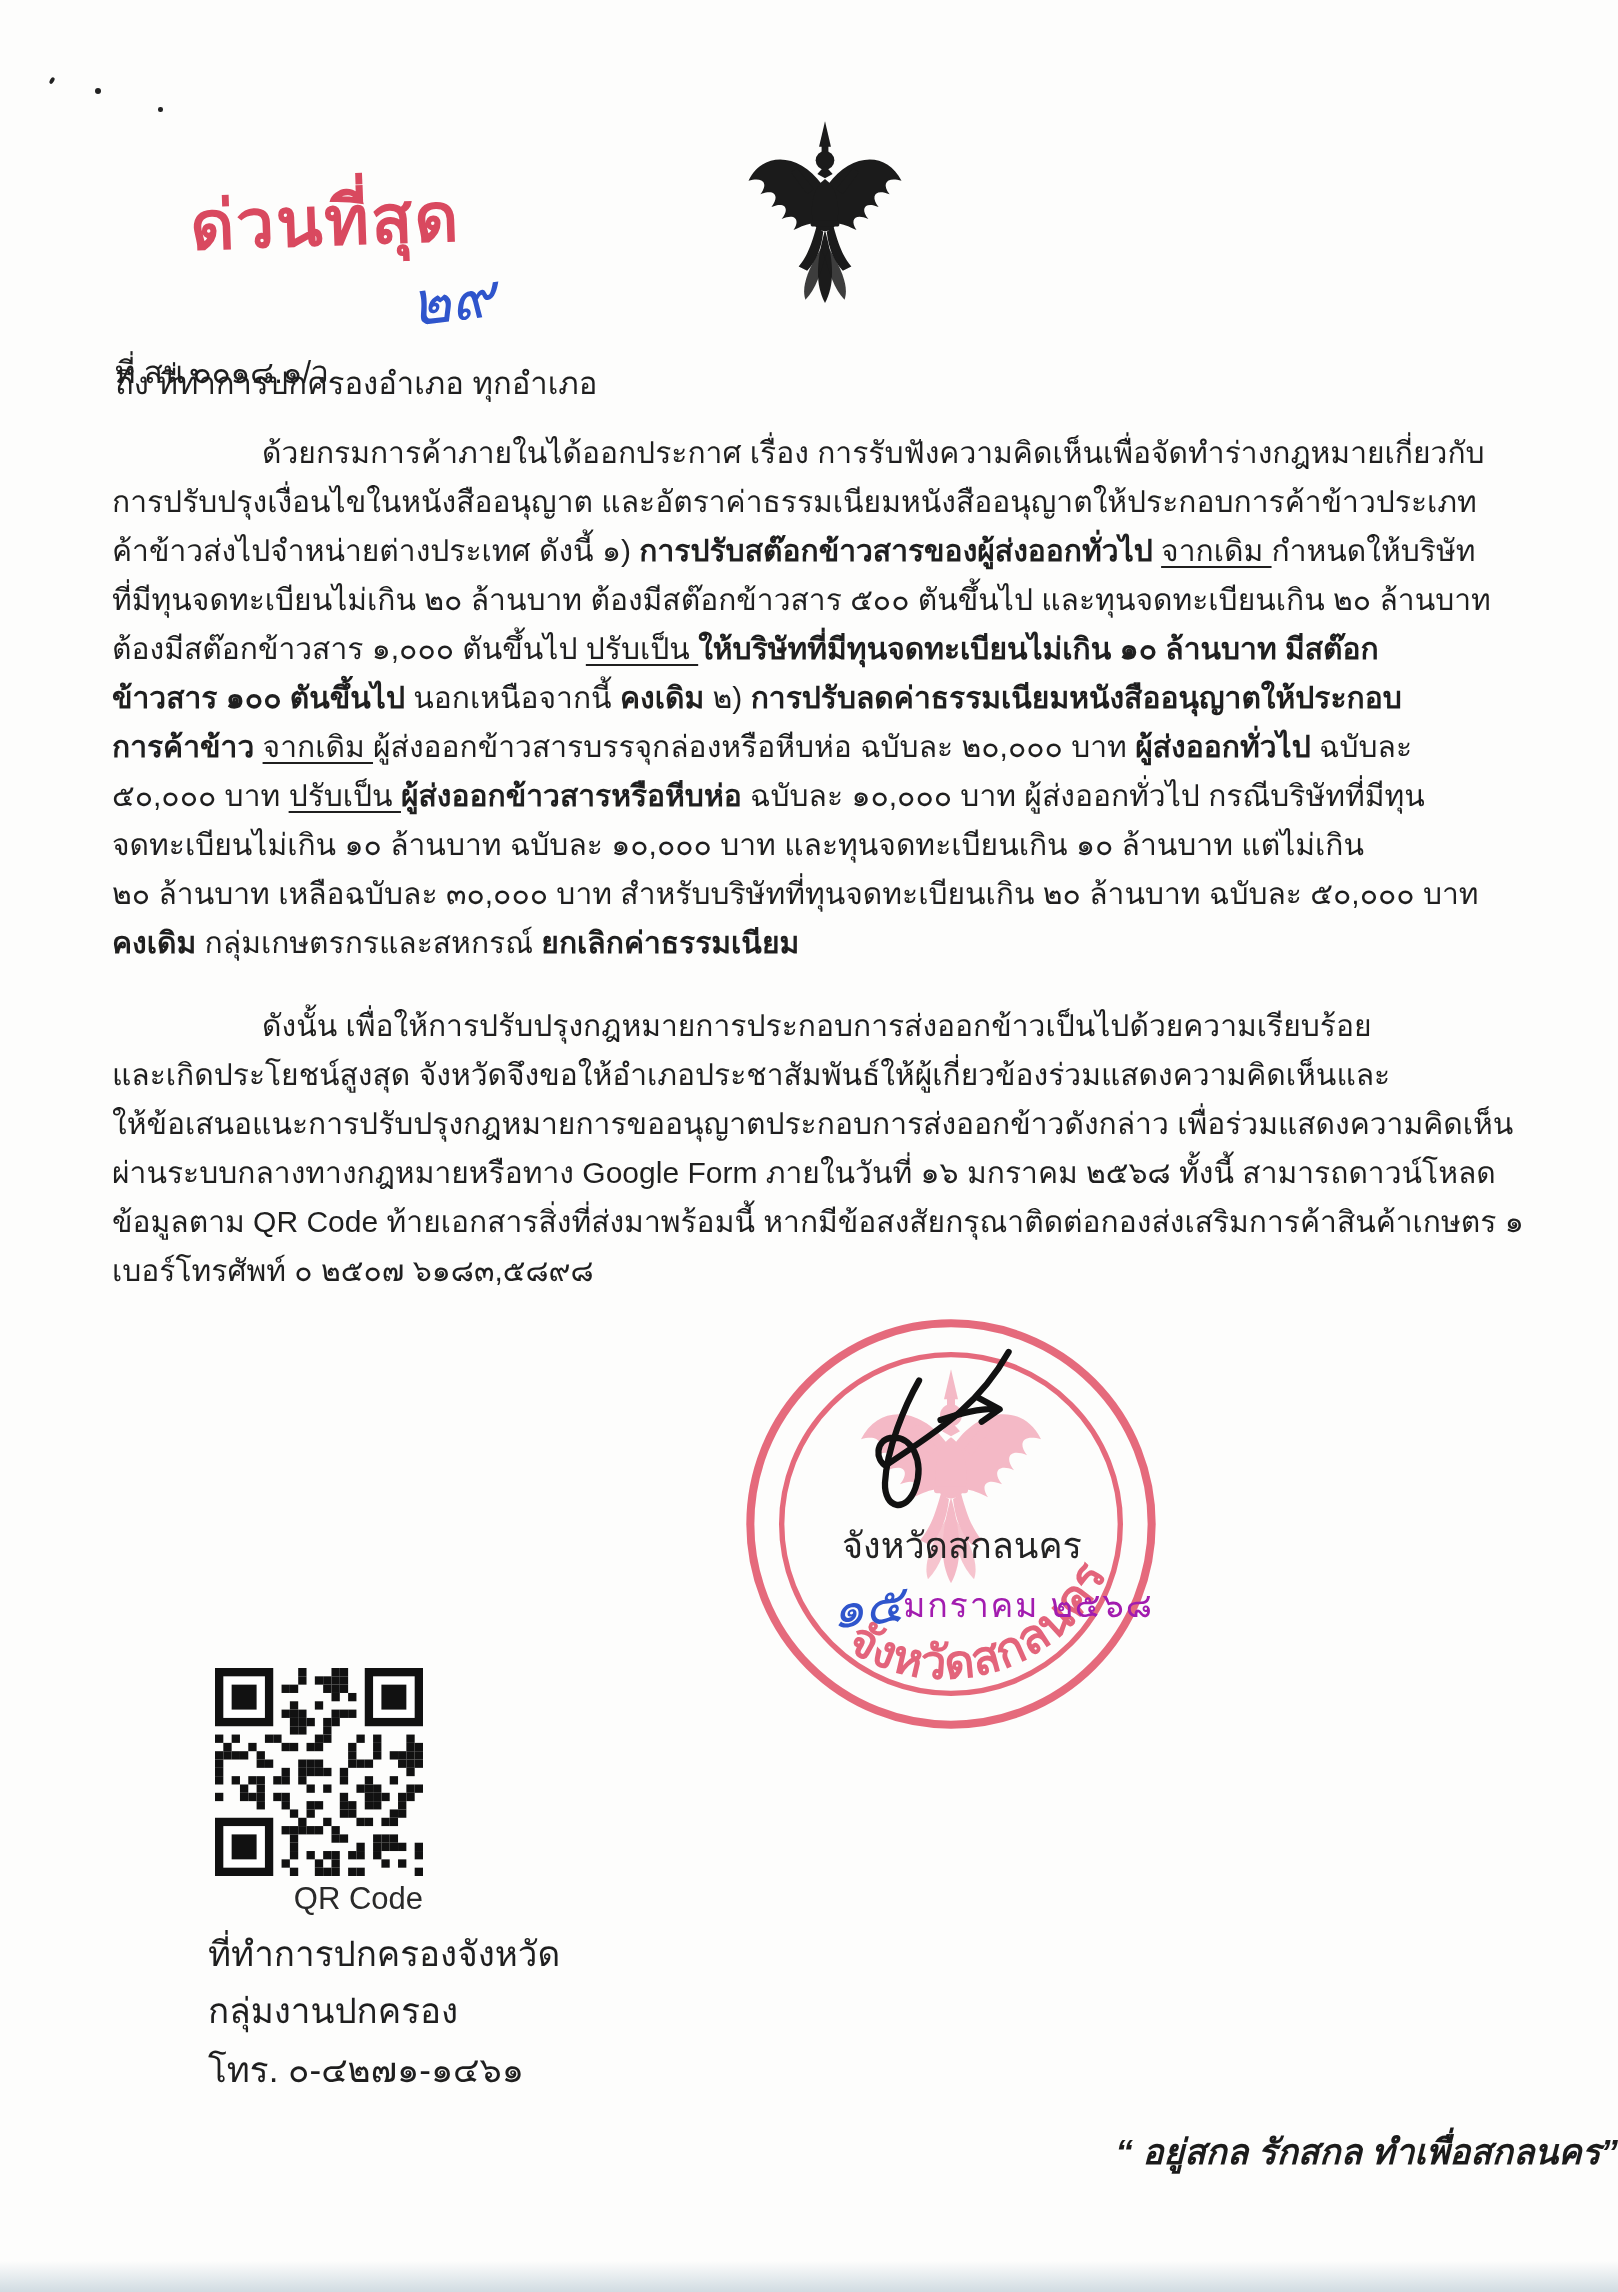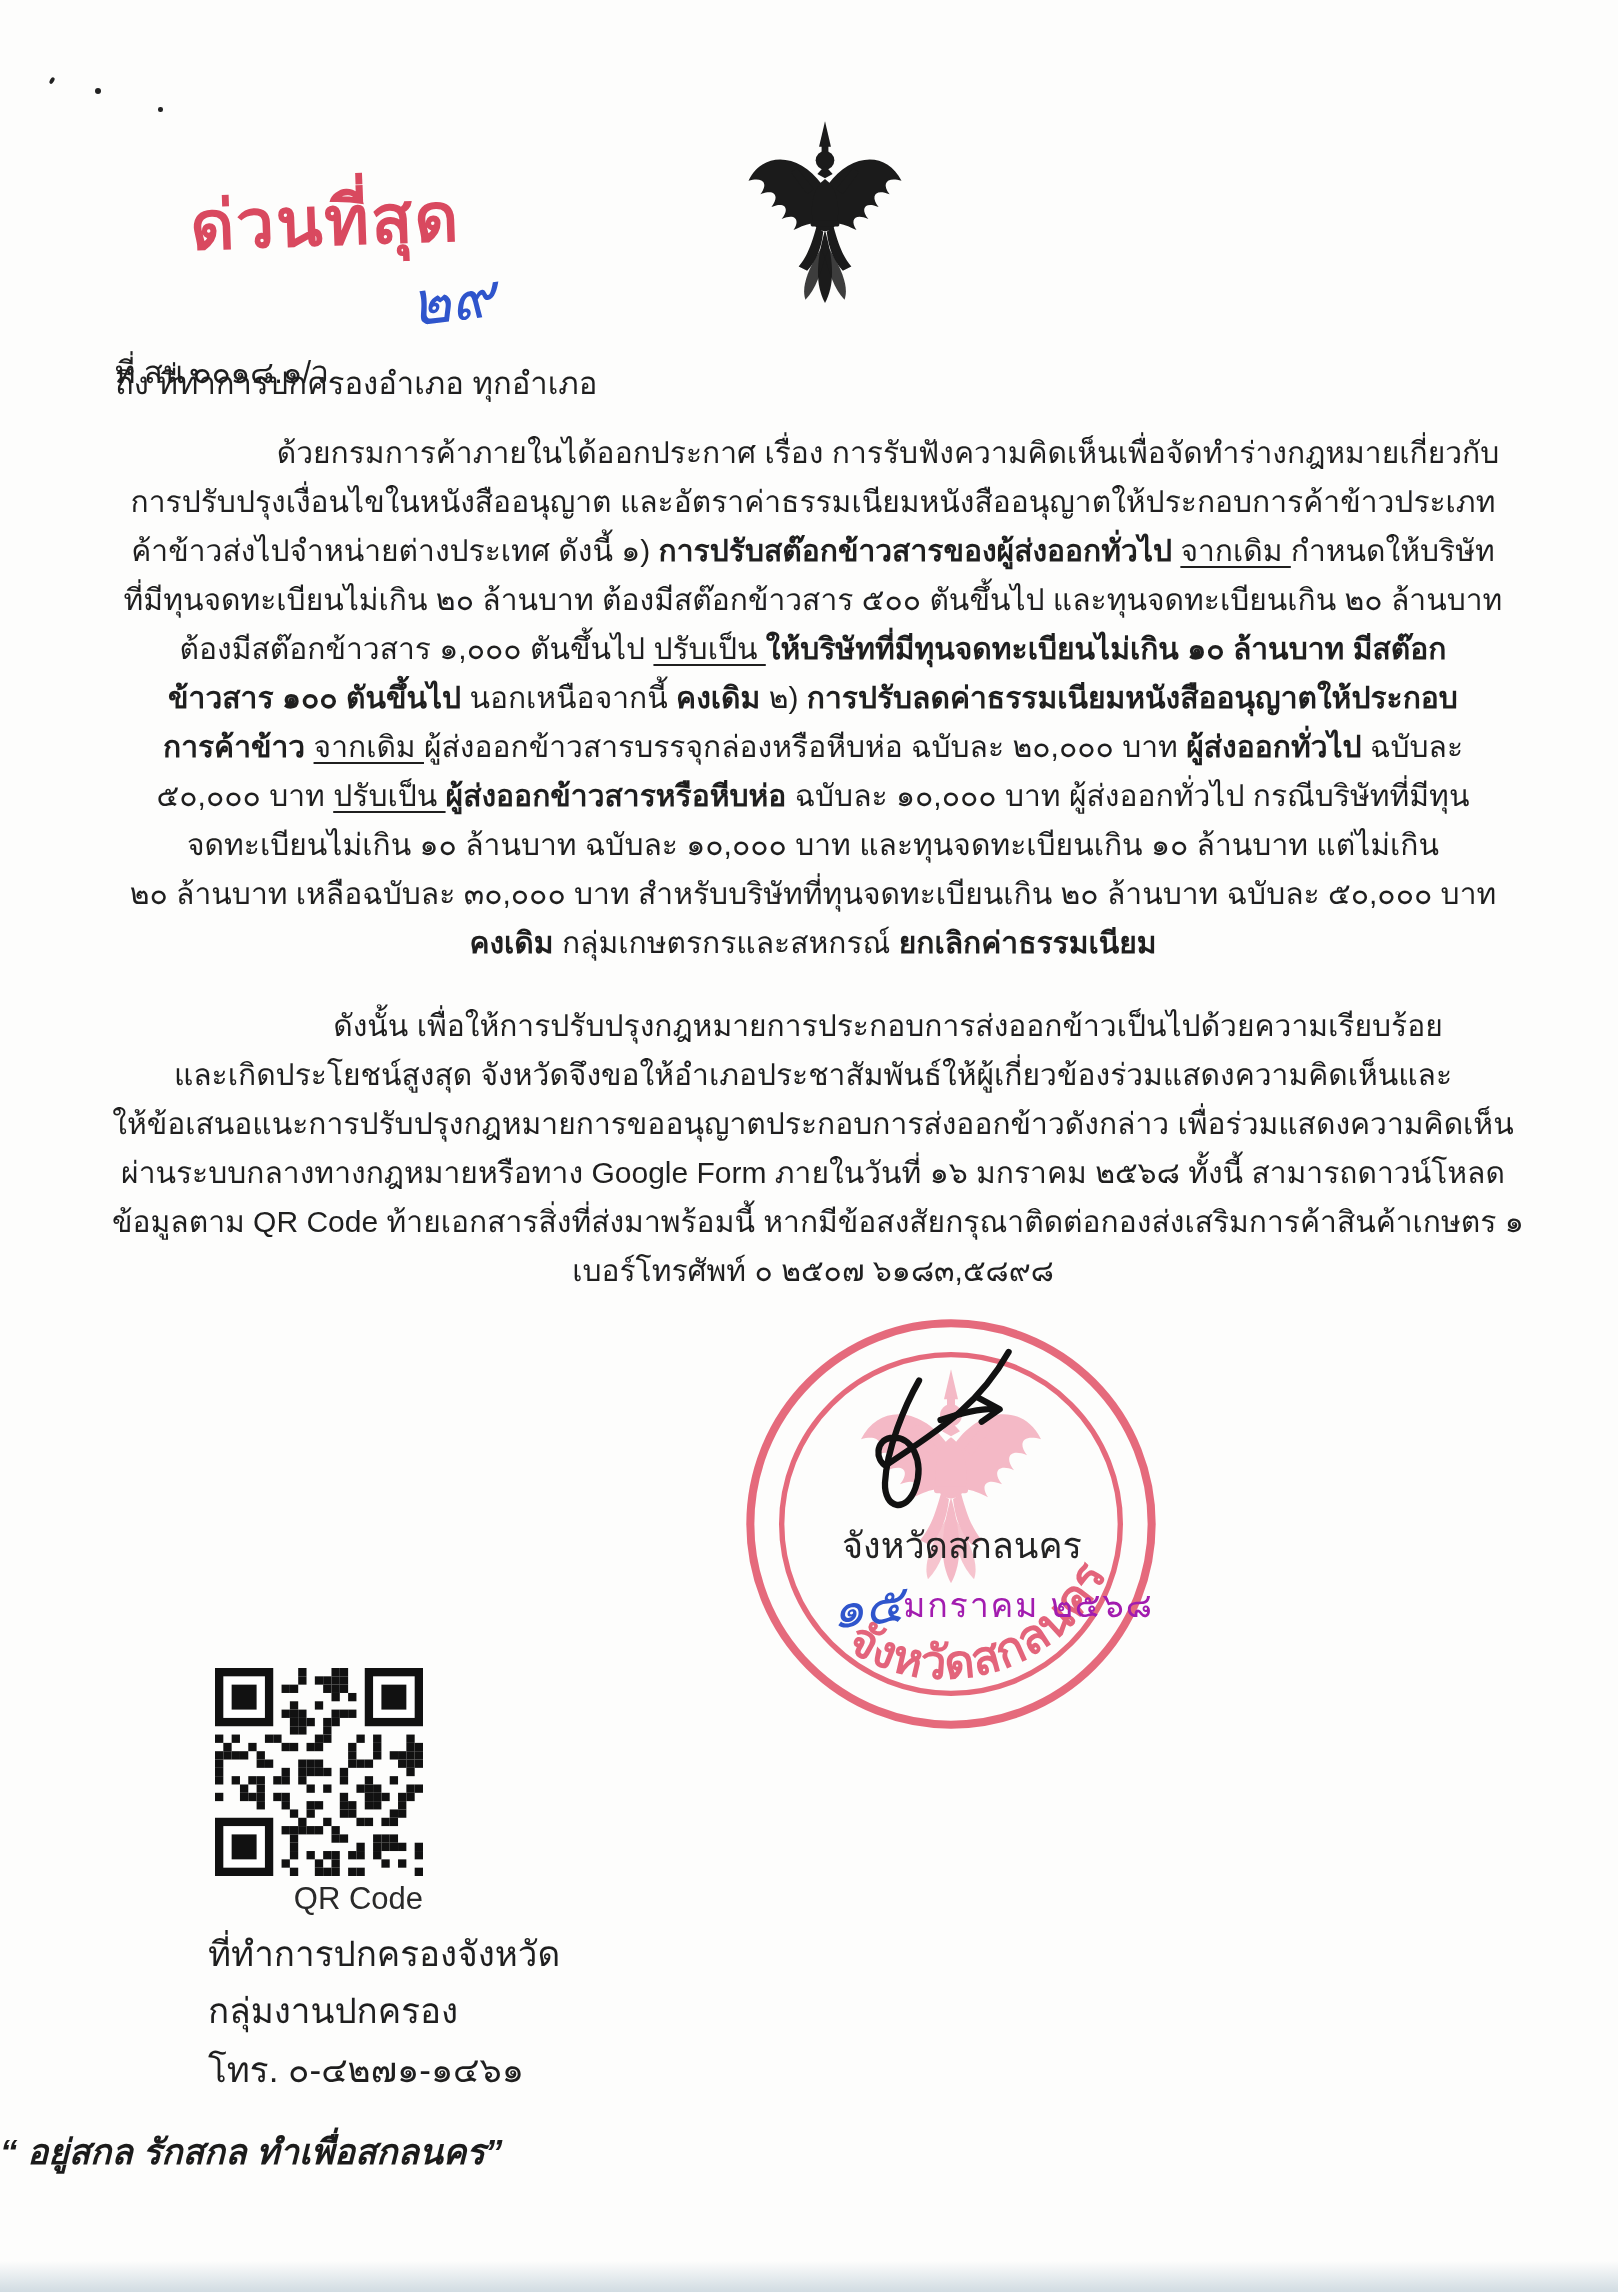--- a/index.html
+++ b/index.html
@@ -14,34 +14,34 @@
     font-size:68px; font-weight:700; color:#d63a52; opacity:.92;
     transform:rotate(-2deg); letter-spacing:1.8px; white-space:nowrap;
   }
   .docno{font-size:31px; white-space:nowrap;}
   .pen-number{
     font-size:61px; color:#2f55cc; transform:rotate(-7deg);
     font-style:italic; font-weight:400; white-space:nowrap;
   }
   .to-line{font-size:31px; white-space:nowrap;}
   
-  .para{left:112px; width:1402px; font-size:30px; line-height:49px;text-align:center;}
+  .para{left:112px; width:1402px; font-size:30px; line-height:49px;}
   .t-line{white-space:nowrap; height:49px;}
   .t-line.indent{text-indent:150px;}
   .bold{font-weight:700;}
   .und{text-decoration:underline; text-decoration-thickness:1.8px; text-underline-offset:5.4px;}
   
   .stamp-province{font-size:36px; color:#232323; white-space:nowrap;}
   .stamp-day{font-size:52px; color:#2f55cc; transform:rotate(-6deg); font-style:italic; white-space:nowrap;}
   .stamp-date{font-size:34px; color:#a21caf; letter-spacing:1.8px; white-space:nowrap;}
   
   .qr-label{font-size:31px; color:#2a2a2a; width:208px; text-align:center;}
   .foot-line{font-size:35px; white-space:nowrap;}
   .slogan{
-    width:100%; text-align:left; font-size:35px; font-weight:700; font-style:italic;
+    width:100%; text-align:right; font-size:35px; font-weight:700; font-style:italic;
     white-space:nowrap; color:#1b1b1b;
   }
   .speck{background:#222; border-radius:50%;}
   .bottom-band{
     left:0; bottom:0; width:100%; height:32px;
     background:linear-gradient(#fdfdfc, #cfdae1);
   }
 </style>
 </head>
 <body>

